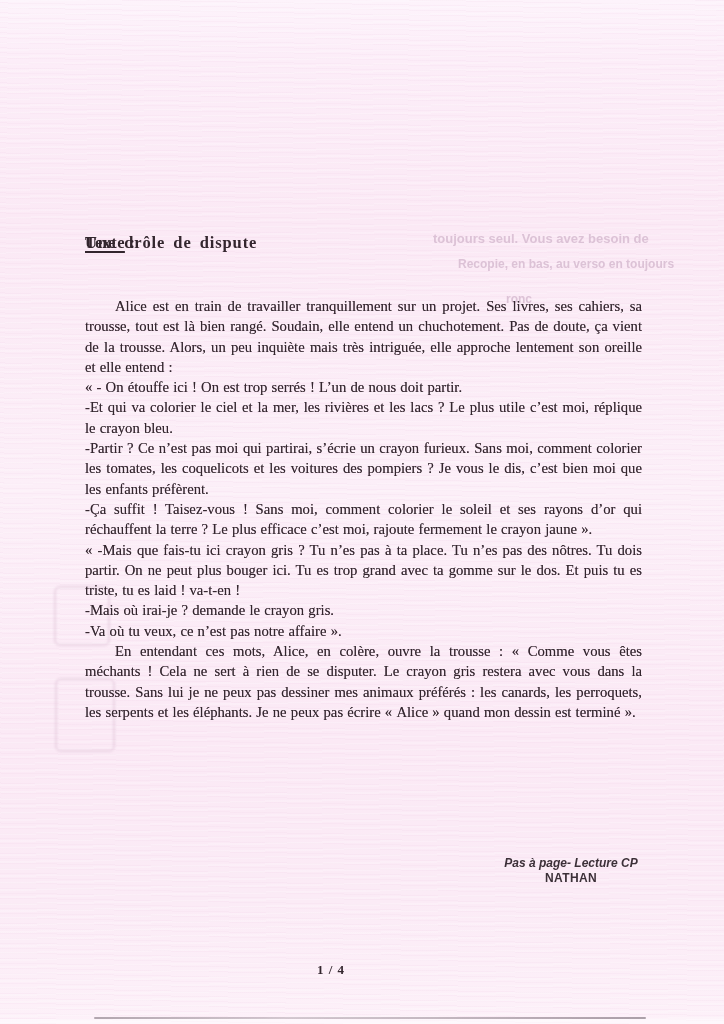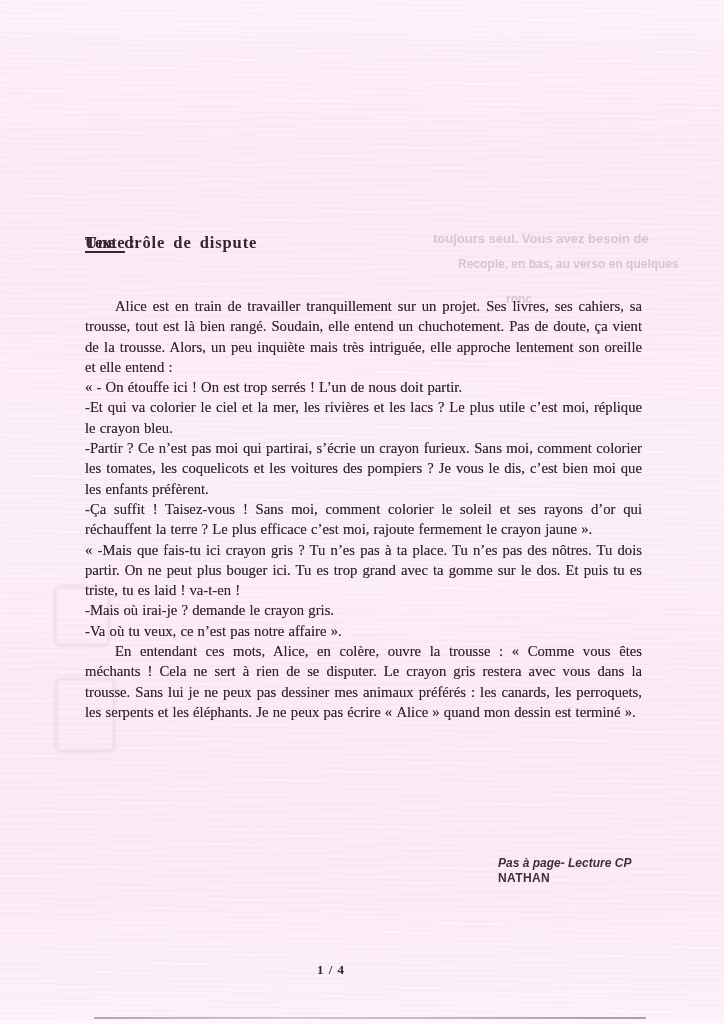--- a/index.html
+++ b/index.html
@@ -55,21 +55,21 @@
     text-align: justify;
     word-spacing: 0.5px;
     text-shadow: 0 0 0.4px rgba(55,35,50,0.55);
   }
   .text-body p { margin: 0; }
   .text-body p.indent { text-indent: 30px; }
 
   .attribution {
     position: absolute;
     left: 498px; top: 856px; width: 146px;
-    text-align: left;
+    text-align: center;
     font-family: "Liberation Sans", sans-serif;
     font-weight: bold; font-size: 12px;
     color: #3c3038;
   }
   .attribution .line1 { font-style: italic; }
   .attribution .line2 { margin-top: 1px; letter-spacing: 0.4px; }
 
   .page-number {
     position: absolute;
     left: 0; top: 962px; width: 662px;
@@ -117,21 +117,21 @@
     left: 0; bottom: 0; width: 724px; height: 5px;
     background: rgba(255,255,255,0.45);
   }
 </style>
 </head>
 <body>
 
 <div class="paper">
 
   <div class="ghost-line ghost-1">toujours seul. Vous avez besoin de</div>
-  <div class="ghost-line ghost-2">Recopie, en bas, au verso en quelques</div>
+  <div class="ghost-line ghost-2">Recopie, en bas, au verso en toujours</div>
   <div class="ghost-line ghost-3">ronc</div>
   <div class="ghost-box ghost-box-1"></div>
   <div class="ghost-box ghost-box-2"></div>
 
   <div class="header">
     <div class="texte-label">
       <span class="uw">Texte</span><span> :</span>
     </div>
     <div class="doc-title">Une drôle de dispute</div>
   </div>

